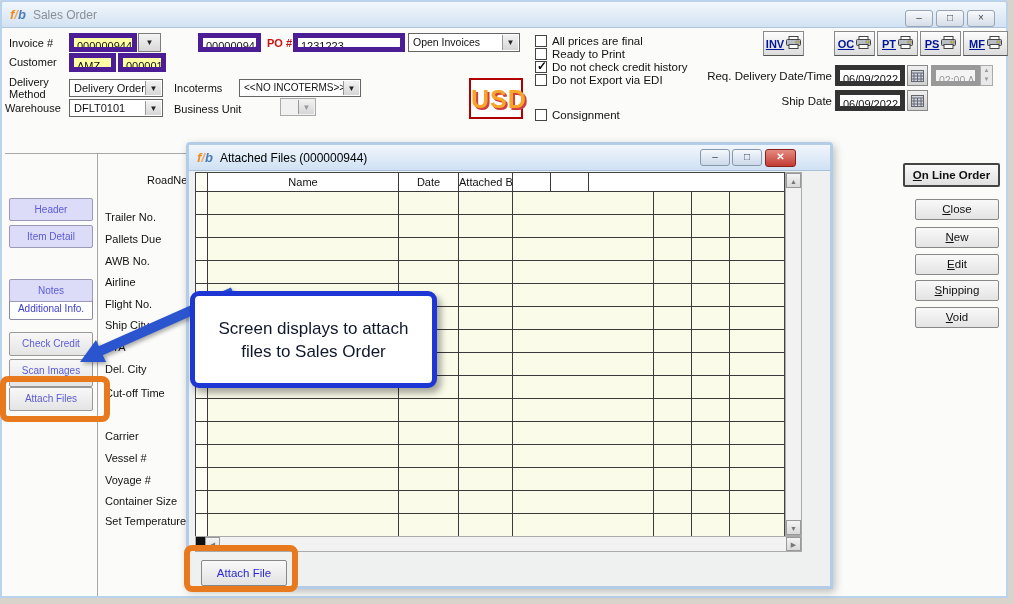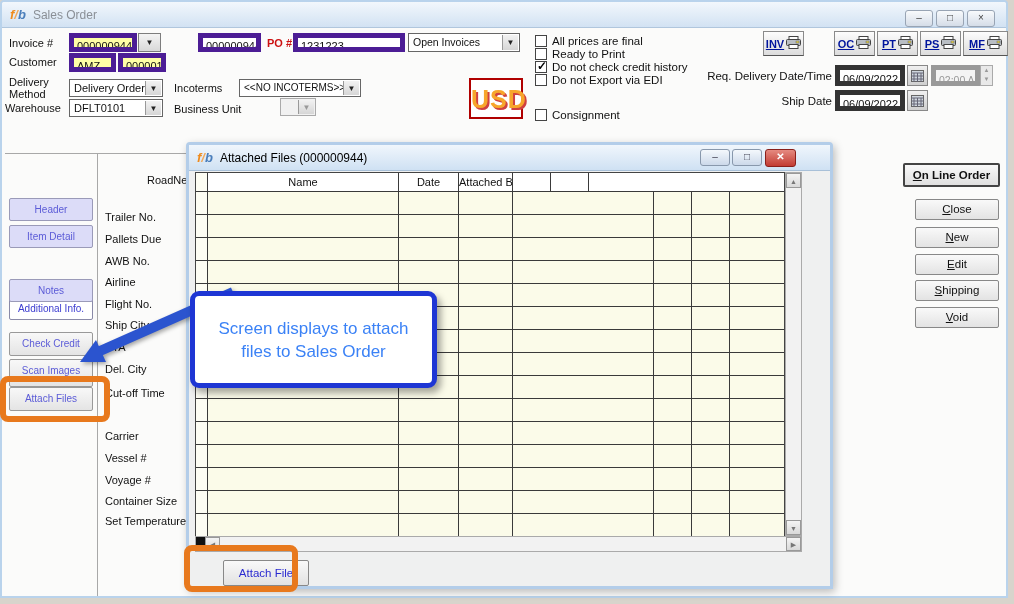--- a/index.html
+++ b/index.html
@@ -94,28 +94,28 @@
 
   .vscroll { position:absolute; left:596px; top:27px; width:17px; height:364px; background:#f2f2f2; border:1px solid #aaa; }
   .hscroll { position:absolute; left:6px; top:391px; width:607px; height:16px; background:#f2f2f2; border:1px solid #aaa; display:flex; }
   .sc-btn { background:linear-gradient(#f4f4f4,#d9d9d9); border:1px solid #999; color:#777; font-size:7px; text-align:center; }
   .vscroll .sc-btn { position:absolute; left:0; width:15px; height:15px; line-height:15px; }
   .hscroll .sc-btn { width:15px; height:14px; line-height:14px; flex:0 0 15px; }
   .hscroll .corner { width:9px; height:14px; background:#111; flex:0 0 9px; }
   .hscroll .track { flex:1 1 auto; }
 
   .attach-btn { position:absolute; left:12px; top:415px; width:86px; height:26px; border:1px solid #888; border-radius:2px;
-    background:linear-gradient(#f9f9f9,#e2e2e2); color:#2a2ad0; font-size:11.5px; text-align:center; line-height:24px;margin-left:22px; }
+    background:linear-gradient(#f9f9f9,#e2e2e2); color:#2a2ad0; font-size:11.5px; text-align:center; line-height:24px; }
 
   
   .annot-rect { position:absolute; border:6px solid #e8791d; border-radius:8px; z-index:40; }
   .callout { position:absolute; left:190px; top:291px; width:247px; height:97px; background:#fff;
     border:5px solid #1e36d4; border-radius:9px; z-index:30; box-shadow:4px 5px 7px rgba(0,0,0,.35);
     display:flex; align-items:center; justify-content:center; text-align:center;
-    font-size:17px; line-height:23px; color:#3b82f6; }
+    font-size:17px; line-height:23px; color:#0f172a; }
   .arrow-layer { position:absolute; left:0; top:0; width:1014px; height:604px; z-index:20; pointer-events:none;
     filter:drop-shadow(2px 2px 2px rgba(0,0,0,.35)); }
 </style>
 </head>
 <body>
 
 <div class="main-window">
   <div class="titlebar">
     <span class="logo"><span class="lf">f</span><span class="ls">/</span><span class="lb">b</span></span>
     <span class="main-title">Sales Order</span>

